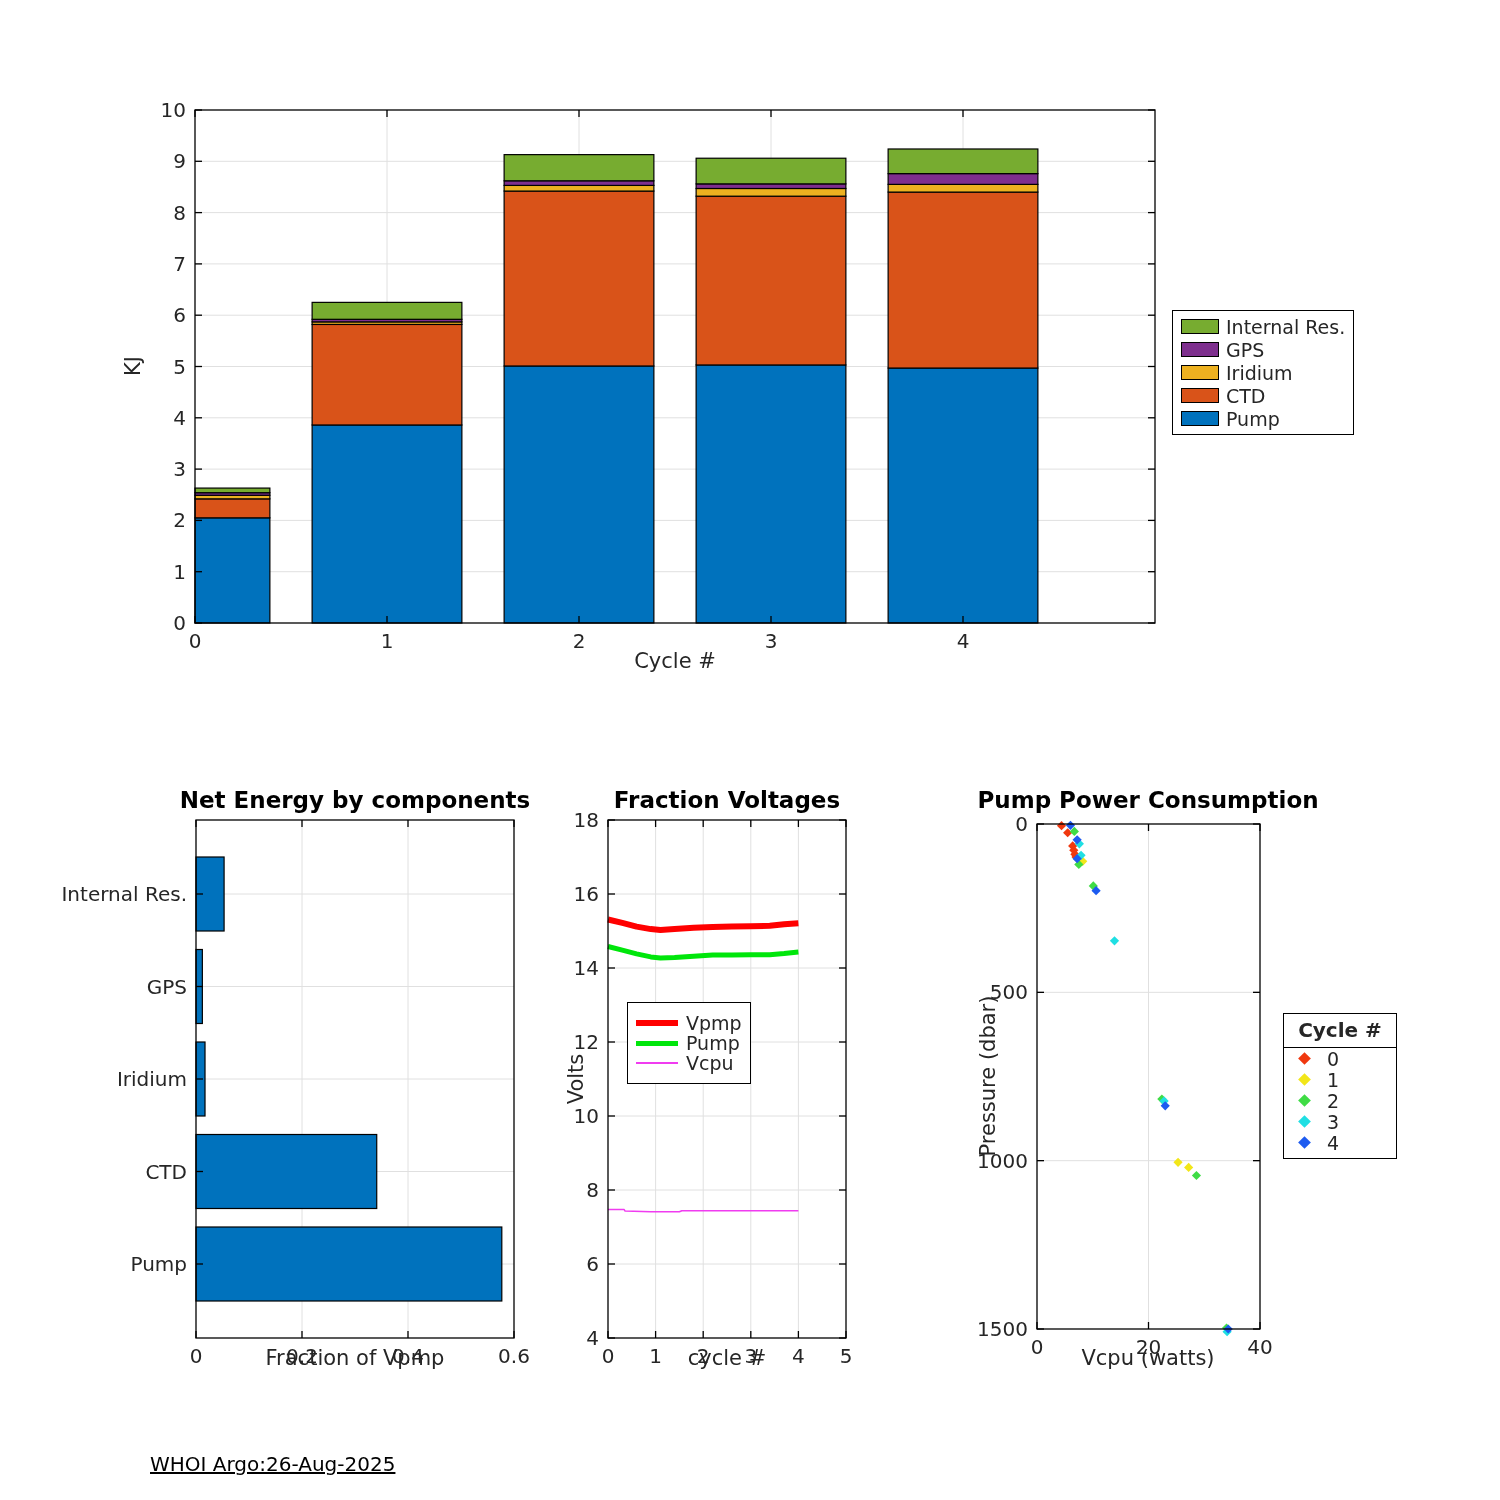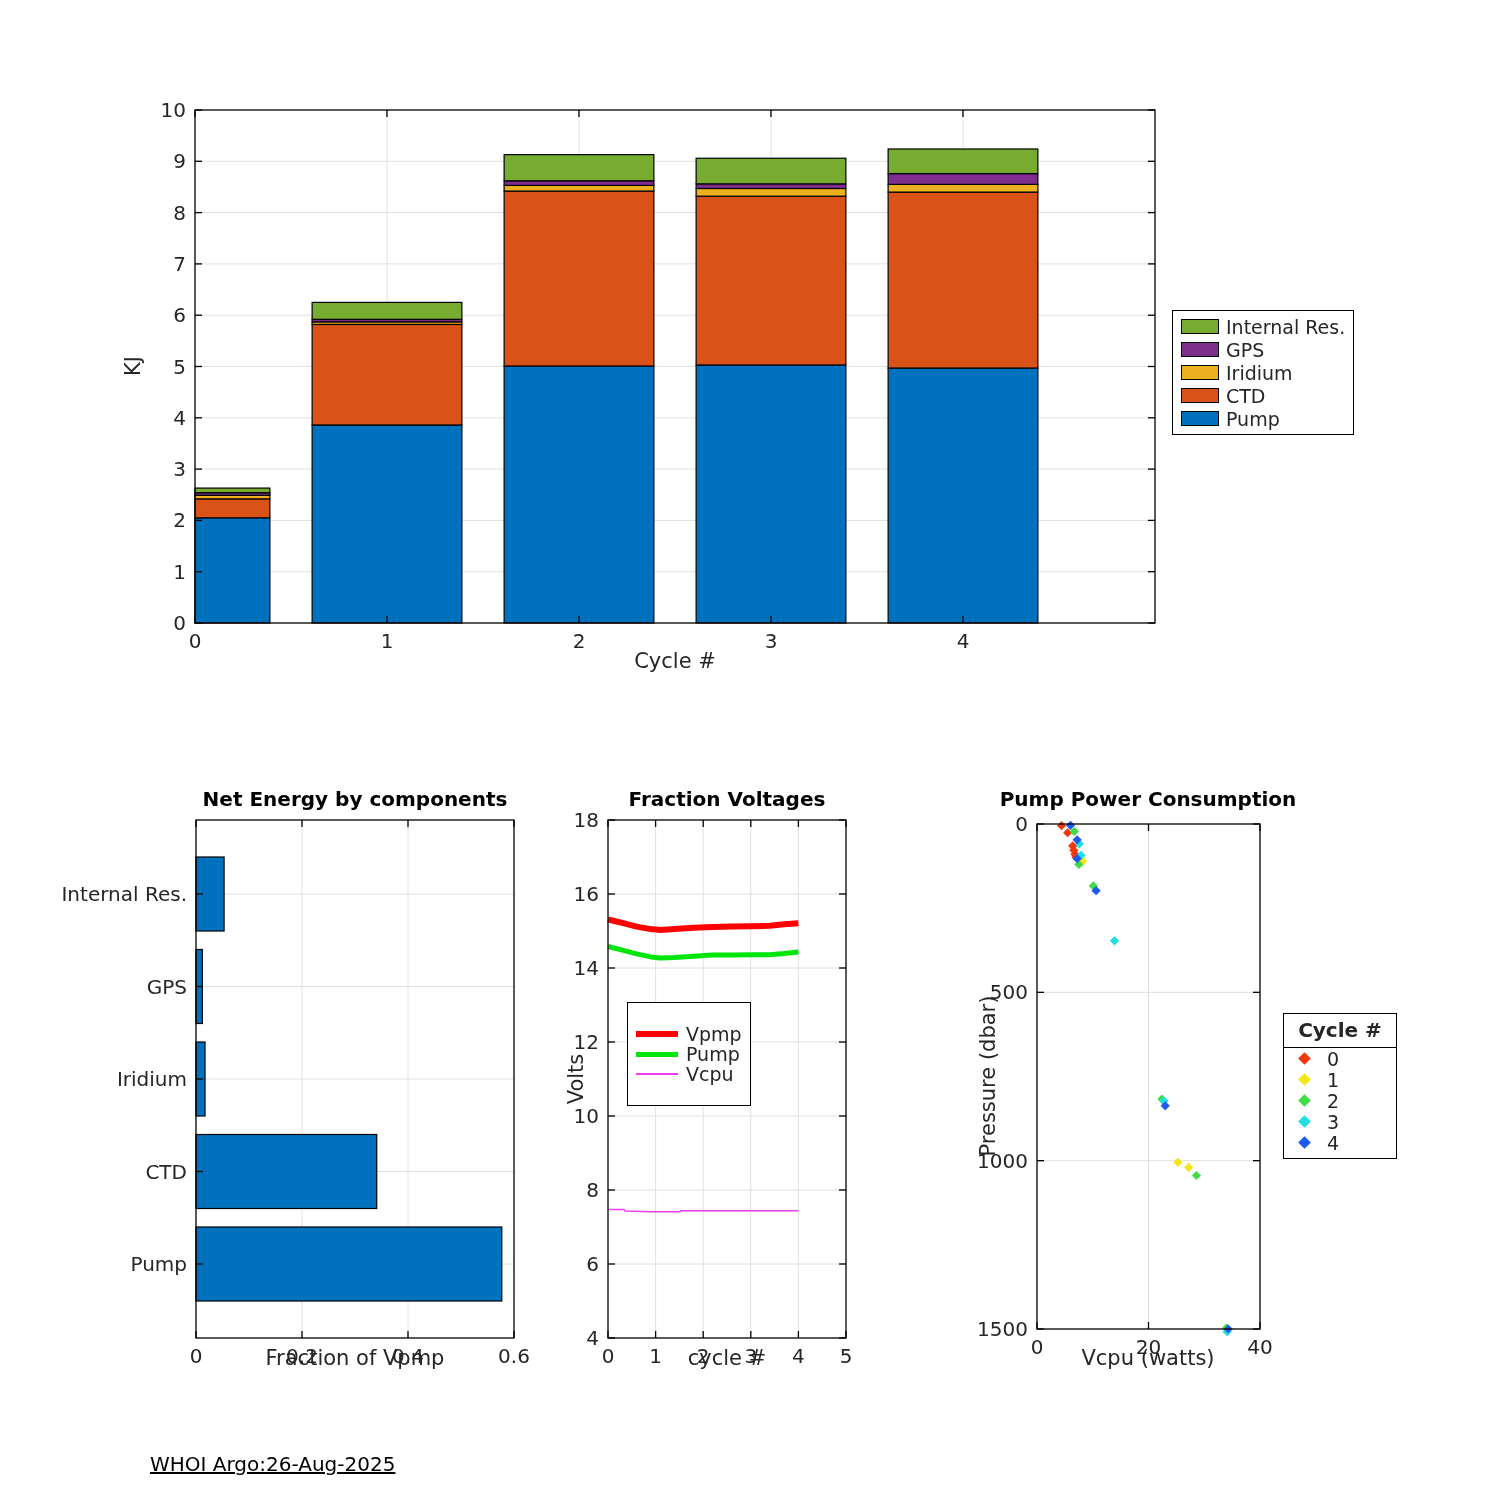--- a/index.html
+++ b/index.html
@@ -1,21 +1,21 @@
 <!DOCTYPE html>
 <html><head>
 <meta charset="utf-8">
 <style>
   html,body{margin:0;padding:0;background:#fff;}
   #canvas{position:relative;width:1500px;height:1500px;background:#ffffff;
           font-family:"DejaVu Sans",sans-serif;overflow:hidden;}
   .abs{position:absolute;}
   .ctitle{font-weight:bold;color:#000;white-space:pre;transform:translateX(-50%);}
   .t-big{font-size:23px;}
-  .t-sub{font-size:20px;}
+  .t-sub{font-size:23px;}
   .axlab{font-size:21px;color:#262626;white-space:pre;transform:translateX(-50%);}
   .rot{font-size:21px;color:#262626;white-space:pre;transform:translate(-50%,-50%) rotate(-90deg);}
   #plot-svg{position:absolute;left:0;top:0;}
   .legend-box{position:absolute;background:#fff;border:1px solid #000;box-sizing:border-box;}
   .lg-row{display:flex;align-items:center;height:23px;padding:0 8px;}
   .lg-swatch{width:38px;height:15px;border:1px solid #000;box-sizing:border-box;margin-right:7px;flex:none;}
   .lg-line{width:42px;margin-right:8px;flex:none;}
   .lg-label{font-size:19px;color:#262626;white-space:pre;}
   #legend-cycle .hdr{font-weight:bold;font-size:20px;color:#262626;text-align:center;
        padding:4px 0 5px 0;border-bottom:1px solid #000;}
@@ -295,21 +295,21 @@
       </div>
       <div class="lg-row">
         <span class="lg-swatch" style="background: rgb(217, 83, 25);"></span>
         <span class="lg-label">CTD</span>
       </div>
       <div class="lg-row">
         <span class="lg-swatch" style="background: rgb(0, 114, 189);"></span>
         <span class="lg-label">Pump</span>
       </div>
     </div>
-  <div id="legend-volts" class="legend-box" style="left:627px;top:1002px;padding:21px 0;">
+  <div id="legend-volts" class="legend-box" style="left:627px;top:1002px;padding:10px 0;">
       <div class="lg-row" style="height: 20px;">
         <span class="lg-line" style="height: 6px; background: rgb(255, 0, 0);"></span>
         <span class="lg-label">Vpmp</span>
       </div>
       <div class="lg-row" style="height: 20px;">
         <span class="lg-line" style="height: 5px; background: rgb(0, 230, 11);"></span>
         <span class="lg-label">Pump</span>
       </div>
       <div class="lg-row" style="height: 20px;">
         <span class="lg-line" style="height: 1.5px; background: rgb(240, 60, 240);"></span>

